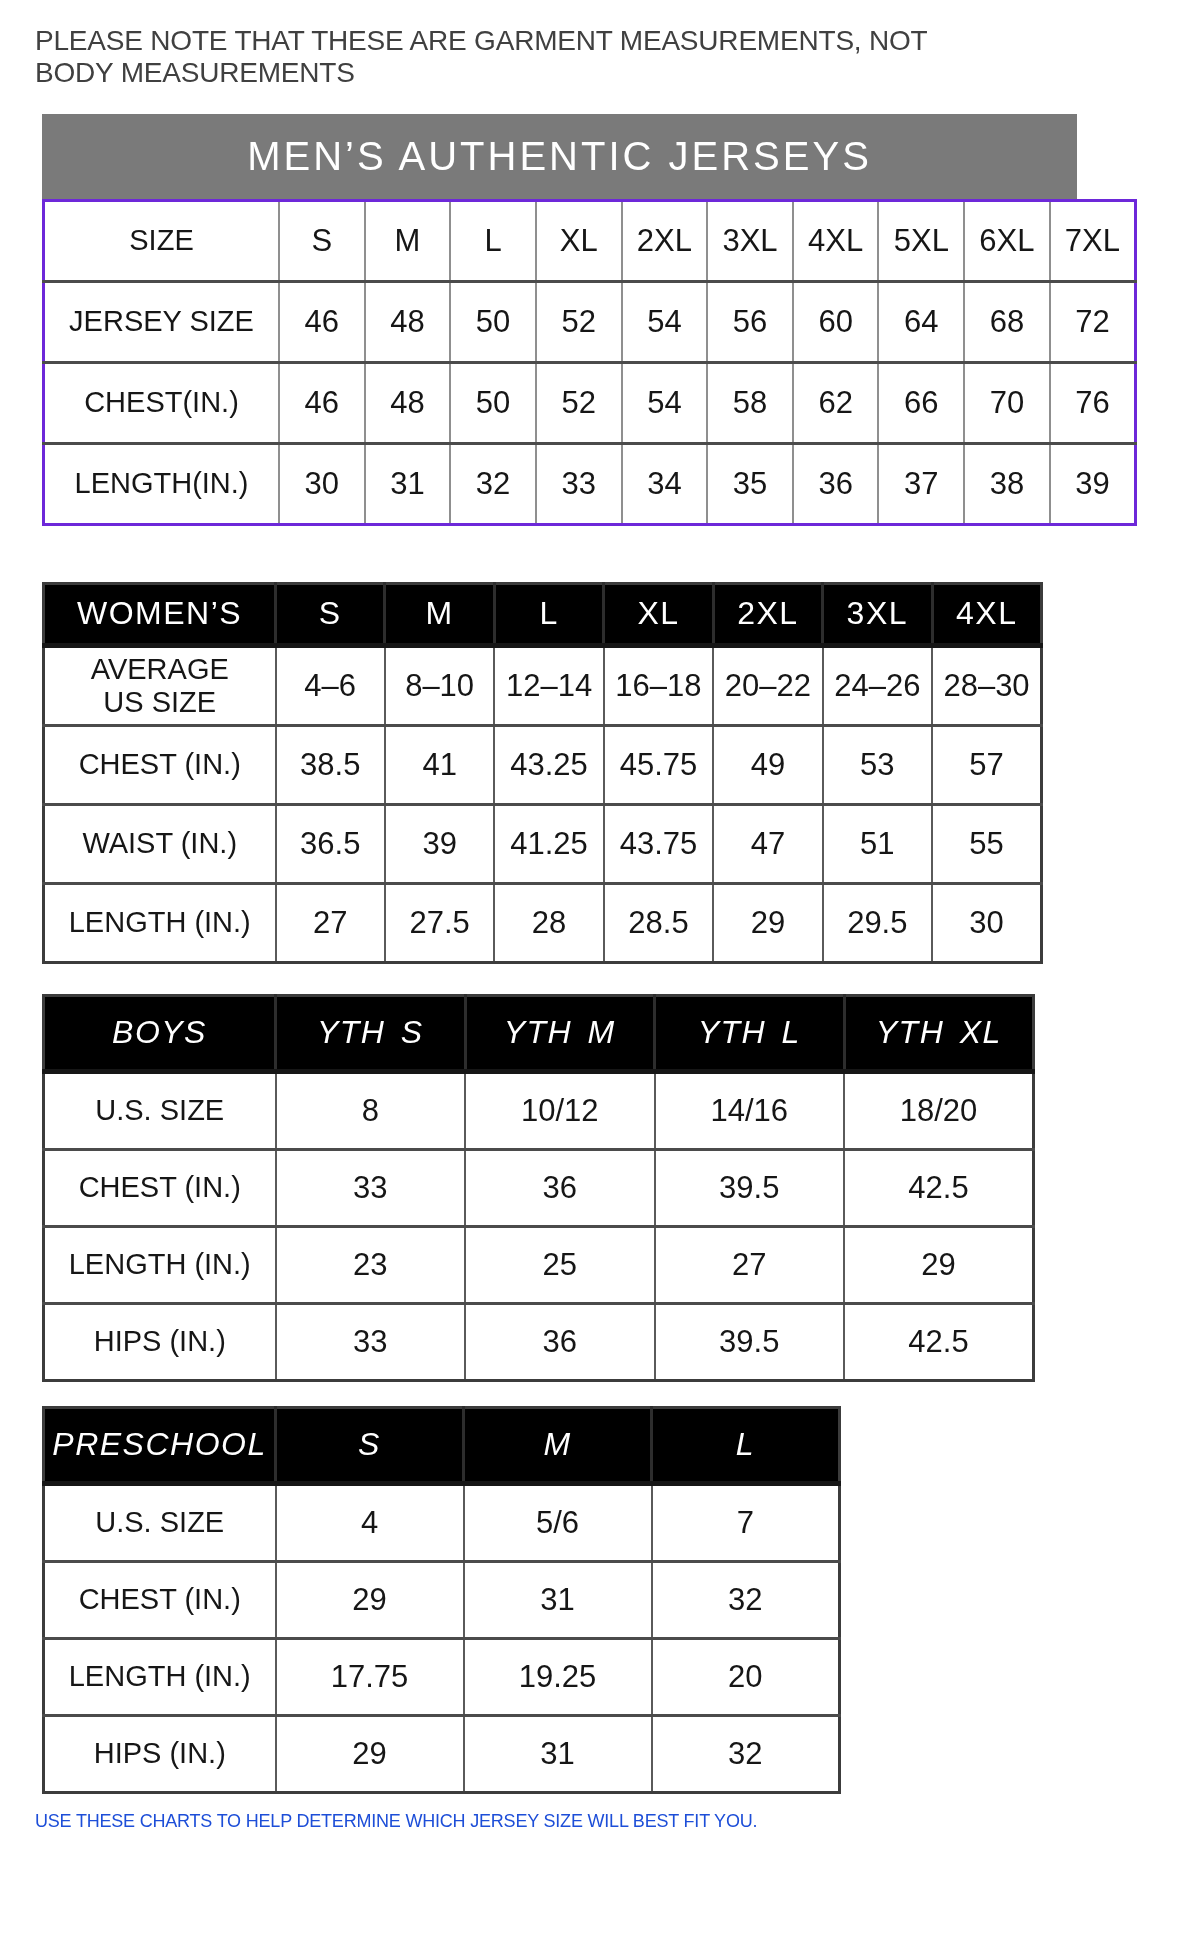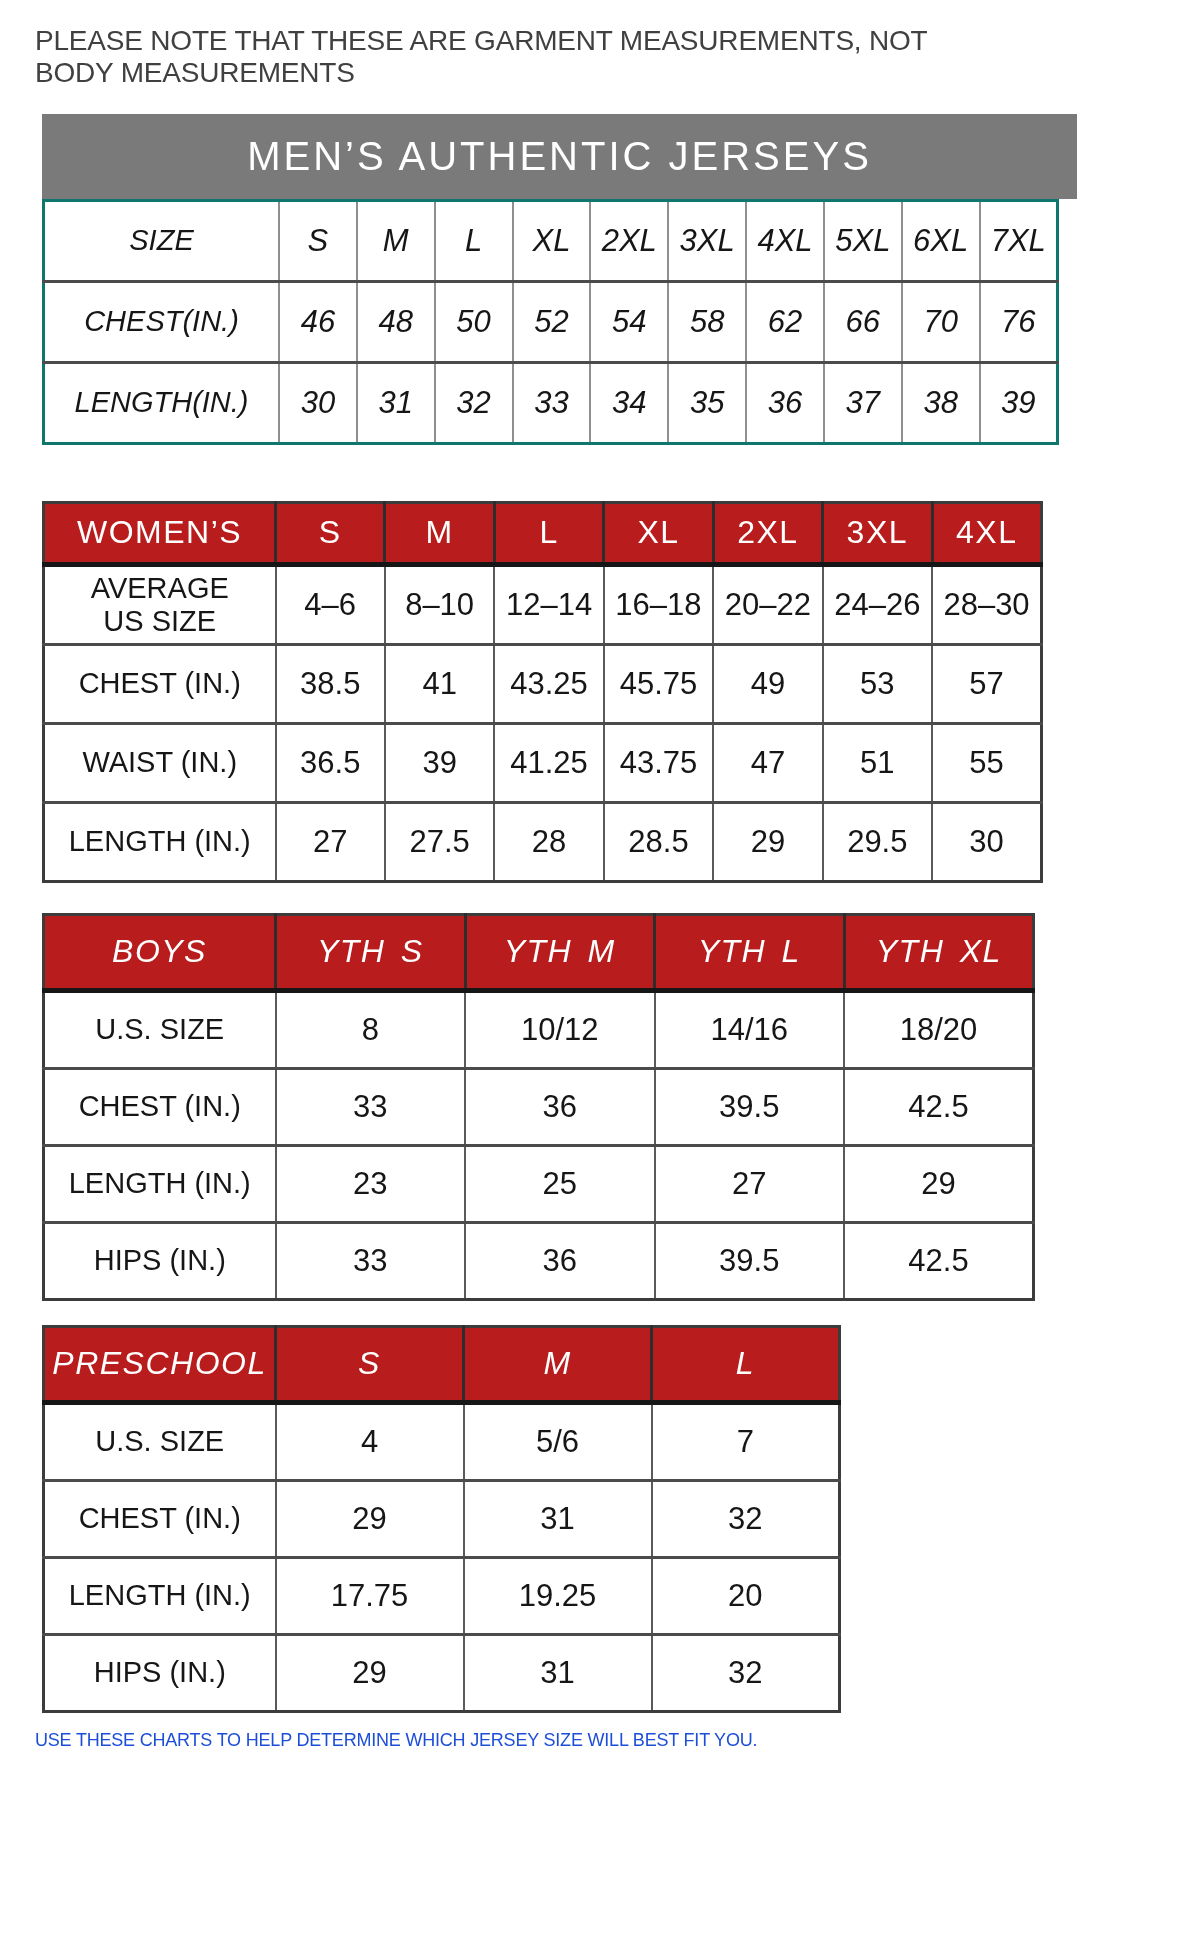--- a/index.html
+++ b/index.html
@@ -36,21 +36,21 @@
   
   .banner{
     width:1035px;height:85px;box-sizing:border-box;background:#7a7a7a;
     color:#ffffff;font-size:40px;letter-spacing:3px;
     display:flex;align-items:center;justify-content:center;
   }
 
   
   table.tbl{border-collapse:collapse;table-layout:fixed;background:#ffffff;}
   table.tbl th:first-child, table.tbl td:first-child{width:229px;}
-  .mens{width:1017px;border:3px solid #0f766e;font-style:italic;}
+  .mens{width:1095px;border:3px solid #6d28d9;}
   .womens{width:1001px;border:3px solid #3c3c3c;}
   .boys{width:993px;border:3px solid #3c3c3c;}
   .preschool{width:799px;border:3px solid #3c3c3c;}
 
   .tbl td{
     text-align:center;vertical-align:middle;
     border-left:2px solid #8f8f8f;border-top:3px solid #4b4b4b;
     padding:0 2px;
   }
   .tbl td:first-child{border-left:none;}
@@ -60,21 +60,21 @@
 
   .tbl td.val{font-size:31px;}
   .tbl td.lbl{font-size:29px;white-space:pre-line;line-height:1.15;}
 
   .mens td{height:78px;}
   .womens td{height:76px;}
   .boys td, .preschool td{height:74px;}
 
   
   th.hdr{
-    background:#b91c1c;color:#ffffff;font-weight:400;text-align:center;
+    background:#000000;color:#ffffff;font-weight:400;text-align:center;
     vertical-align:middle;font-size:32px;letter-spacing:1.5px;word-spacing:5px;
     border-left:3px solid #2d2d2d;border-bottom:5px solid #161616;padding:0;
   }
   th.hdr:first-child{border-left:none;}
   .womens th.hdr{height:58px;}
   .boys th.hdr, .preschool th.hdr{height:72px;font-style:italic;}
 </style>
 </head>
 <body>
 
@@ -94,20 +94,33 @@
             <td class="val">L</td>
             <td class="val">XL</td>
             <td class="val">2XL</td>
             <td class="val">3XL</td>
             <td class="val">4XL</td>
             <td class="val">5XL</td>
             <td class="val">6XL</td>
             <td class="val">7XL</td>
           </tr>
           <tr>
+            <td class="lbl">JERSEY SIZE</td>
+            <td class="val">46</td>
+            <td class="val">48</td>
+            <td class="val">50</td>
+            <td class="val">52</td>
+            <td class="val">54</td>
+            <td class="val">56</td>
+            <td class="val">60</td>
+            <td class="val">64</td>
+            <td class="val">68</td>
+            <td class="val">72</td>
+          </tr>
+          <tr>
             <td class="lbl">CHEST(IN.)</td>
             <td class="val">46</td>
             <td class="val">48</td>
             <td class="val">50</td>
             <td class="val">52</td>
             <td class="val">54</td>
             <td class="val">58</td>
             <td class="val">62</td>
             <td class="val">66</td>
             <td class="val">70</td>

